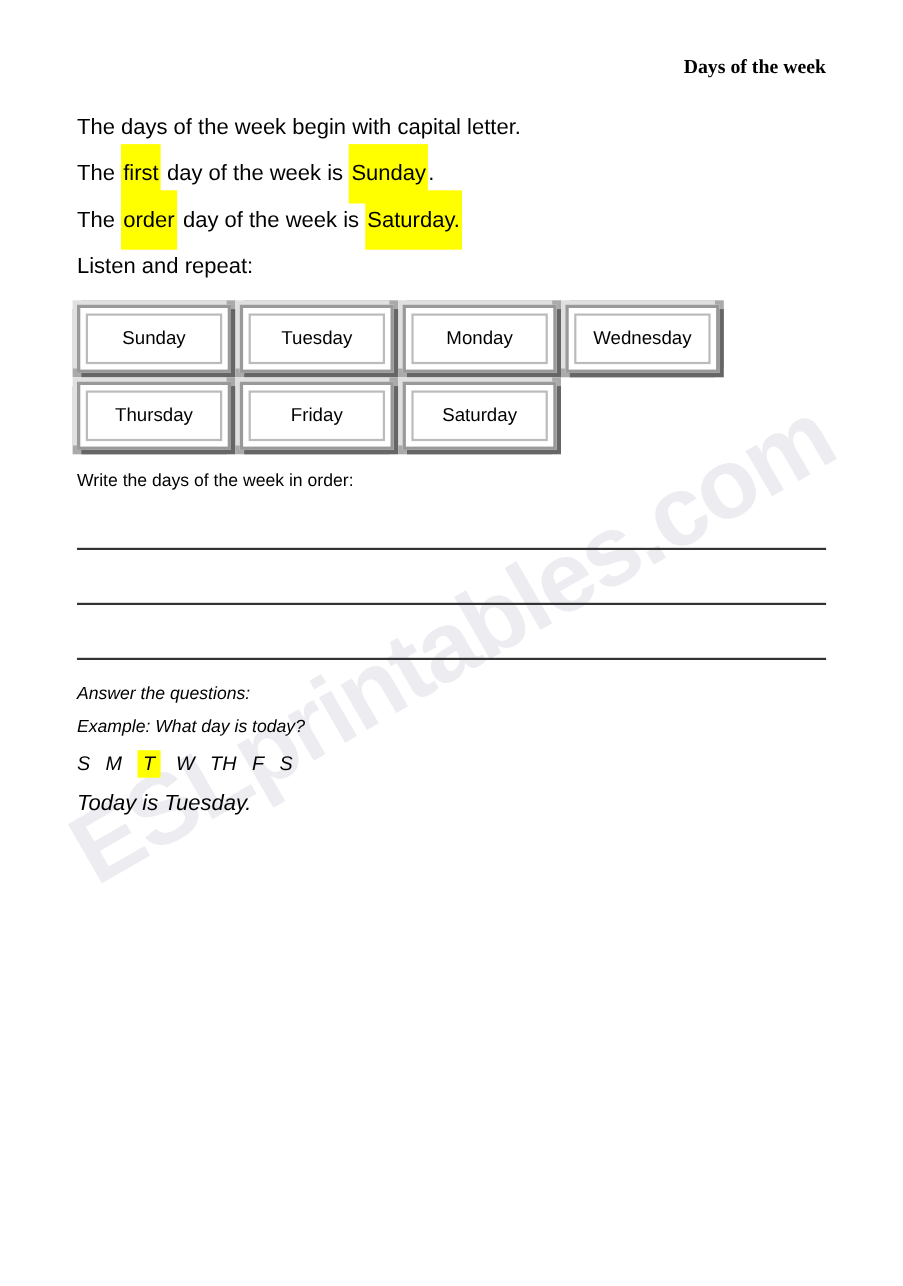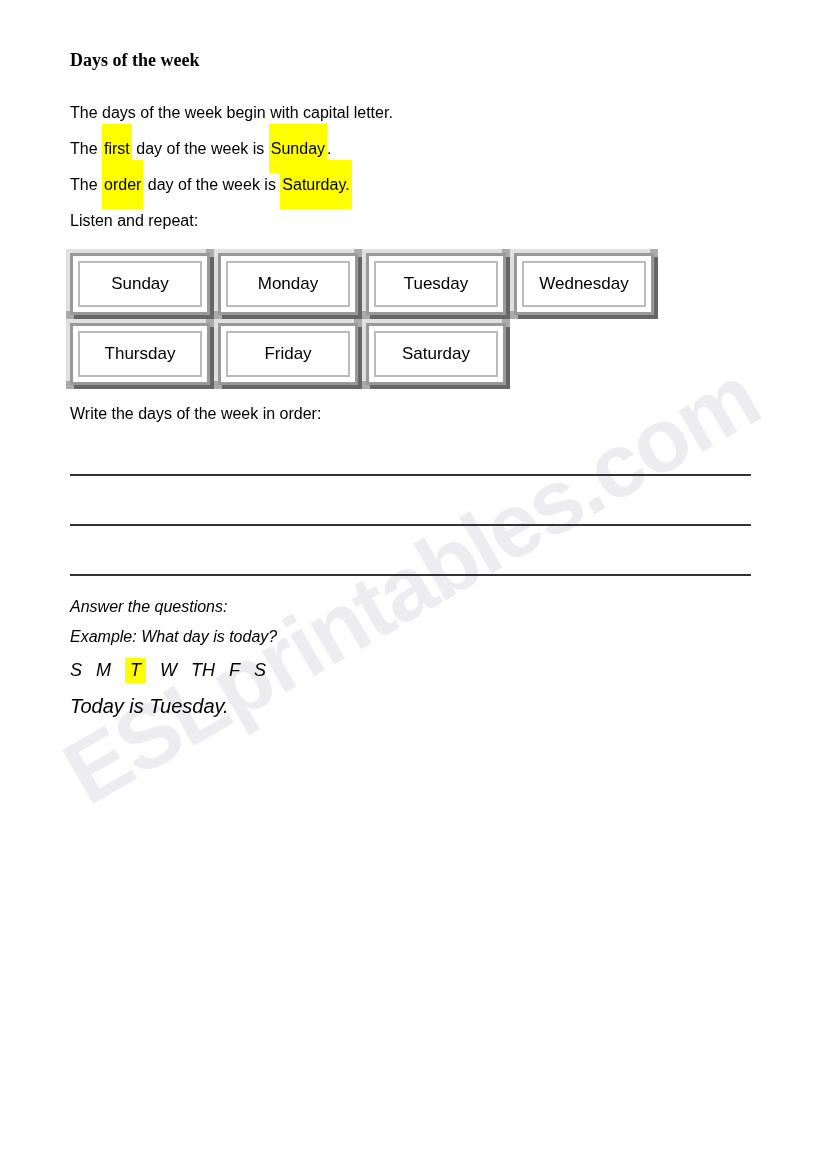--- a/index.html
+++ b/index.html
@@ -32,29 +32,29 @@
       z-index: 0;
       letter-spacing: -2px;
     }
 
     .content {
       position: relative;
       z-index: 1;
     }
 
     .page-title {
-      text-align: left;
+      text-align: right;
       font-size: 18px;
       margin-bottom: 30px;
       margin-top: 10px;
       font-family: 'Comic Sans MS', cursive;
     }
 
     .text-line {
-      font-size: 16px;
+      font-size: 20px;
       margin-bottom: 12px;
       line-height: 1.5;
     }
 
     .highlight-yellow {
       background-color: #ffff00;
       padding: 16px 2px;
     }
 
     .days-grid {
@@ -164,24 +164,24 @@
     The <span class="highlight-yellow">order</span> day of the week is <span class="highlight-yellow">Saturday.</span>
   </p>
 
   <p class="text-line">Listen and repeat:</p>
 
   <div class="days-grid">
     <div class="day-box">
       <span>Sunday</span>
     </div>
     <div class="day-box">
+      <span>Tuesday</span>
+    </div>
+    <div class="day-box">
       <span>Monday</span>
-    </div>
-    <div class="day-box">
-      <span>Tuesday</span>
     </div>
     <div class="day-box">
       <span>Wednesday</span>
     </div>
     <div class="day-box">
       <span>Thursday</span>
     </div>
     <div class="day-box">
       <span>Friday</span>
     </div>

